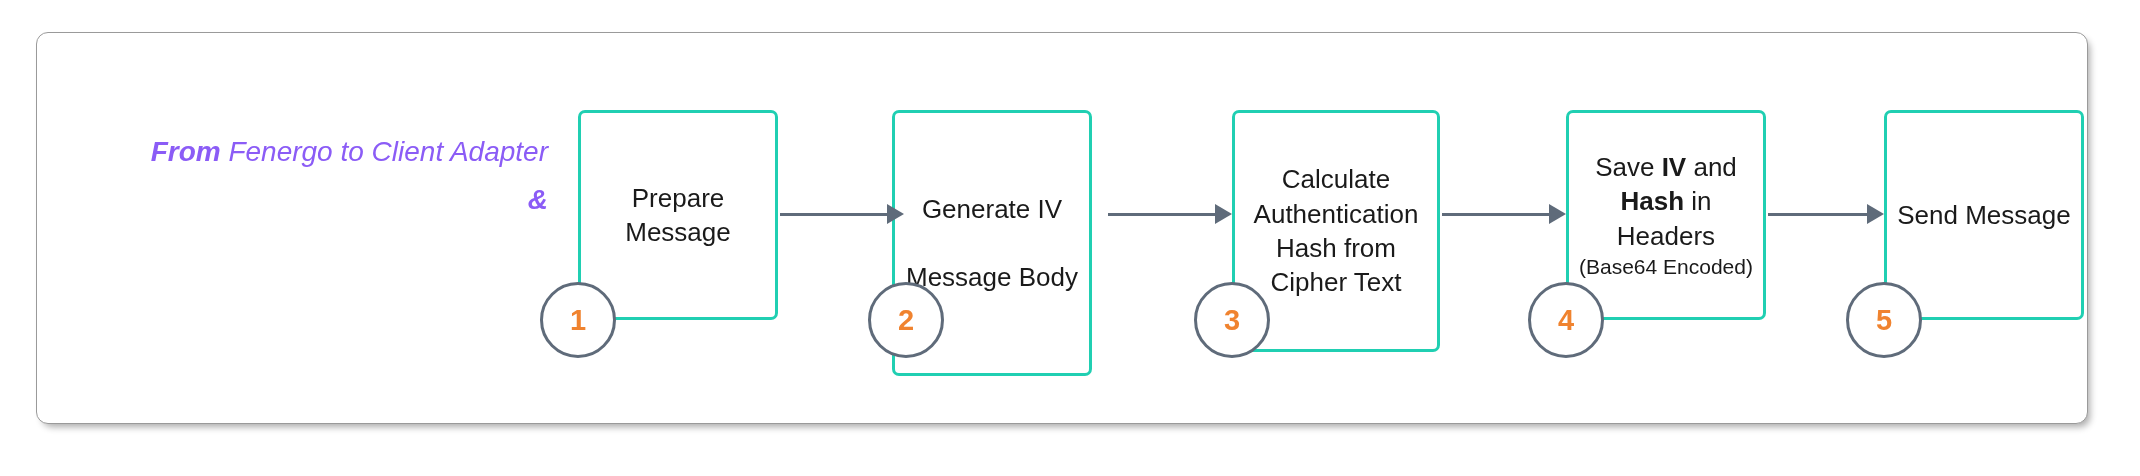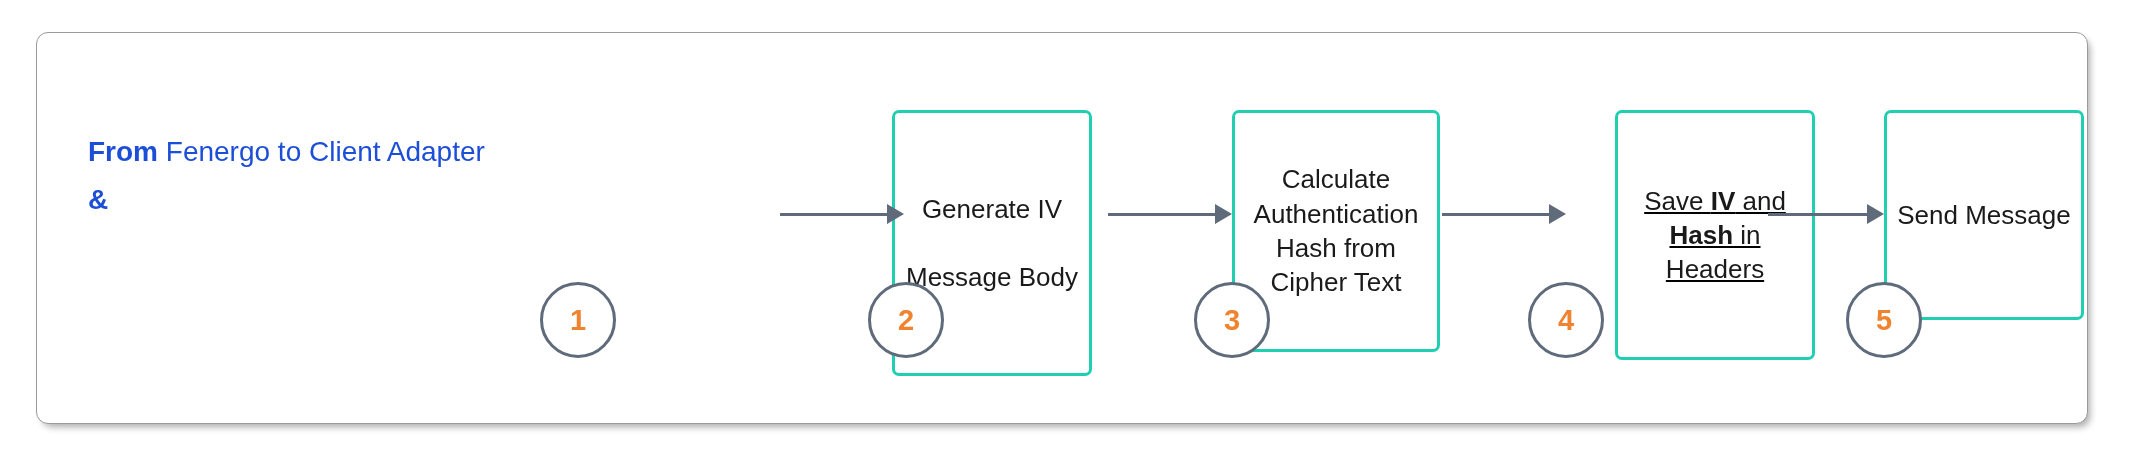--- a/index.html
+++ b/index.html
@@ -35,24 +35,25 @@
     border-radius: 12px;
     box-shadow: 4px 5px 7px -2px rgba(0,0,0,0.33);
   }
 
   
   .side-label {
     position: absolute;
     left: 88px;
     top: 138px;
     width: 460px;
-    text-align: left;
-    color: #1d4ed8;
+    text-align: right;
+    color: #8b5cf6;
     font-size: 28px;
     line-height: 1.0;
+    font-style: italic;
   }
   .side-label .line {
     white-space: nowrap;
     margin: 0;
   }
   .side-label .line.l1 { margin-bottom: 20px; }
   .side-label .line.l2 { font-weight: bold; margin-bottom: 20px; }
   .side-label .line.l3 { }
   .side-label b { font-weight: bold; }
 
@@ -126,20 +127,26 @@
 
 <div id="canvas">
 
   <div class="frame"></div>
 
   <div class="side-label">
     <div class="line l1"><b>From</b><span> Fenergo to Client Adapter</span></div>
     <div class="line l2">&amp;</div>
   </div>
 
+  <div class="step" style="left:578px; top:110px; width:200px; height:210px;">
+    <div class="step-text">
+      <span>Prepare</span><br>
+      <span>Message</span>
+    </div>
+  </div>
   <div class="num-circle" style="left:540px; top:282px;">1</div>
 
   <div class="arrow" style="left:780px; top:204px; width:124px;">
     <div class="shaft"></div>
     <div class="head"></div>
   </div>
 
   <div class="step" style="left:892px; top:110px; width:200px; height:266px;">
     <div class="step-text">
       <span>Generate IV</span><br>
@@ -162,25 +169,26 @@
       <span>Cipher Text</span>
     </div>
   </div>
   <div class="num-circle" style="left:1194px; top:282px;">3</div>
 
   <div class="arrow" style="left:1442px; top:204px; width:124px;">
     <div class="shaft"></div>
     <div class="head"></div>
   </div>
 
-  <div class="step" style="left:1615px; top:110px; width:200px; height:250px;text-decoration:underline;">
+  <div class="step" style="left:1566px; top:110px; width:200px; height:210px;">
     <div class="step-text">
       <span>Save </span><b>IV</b><span> and</span><br>
       <b>Hash</b><span> in</span><br>
       <span>Headers</span>
+      <span class="step-sub">(Base64 Encoded)</span>
     </div>
   </div>
   <div class="num-circle" style="left:1528px; top:282px;">4</div>
 
   <div class="arrow" style="left:1768px; top:204px; width:116px;">
     <div class="shaft"></div>
     <div class="head"></div>
   </div>
 
   <div class="step" style="left:1884px; top:110px; width:200px; height:210px;align-items:center;">

